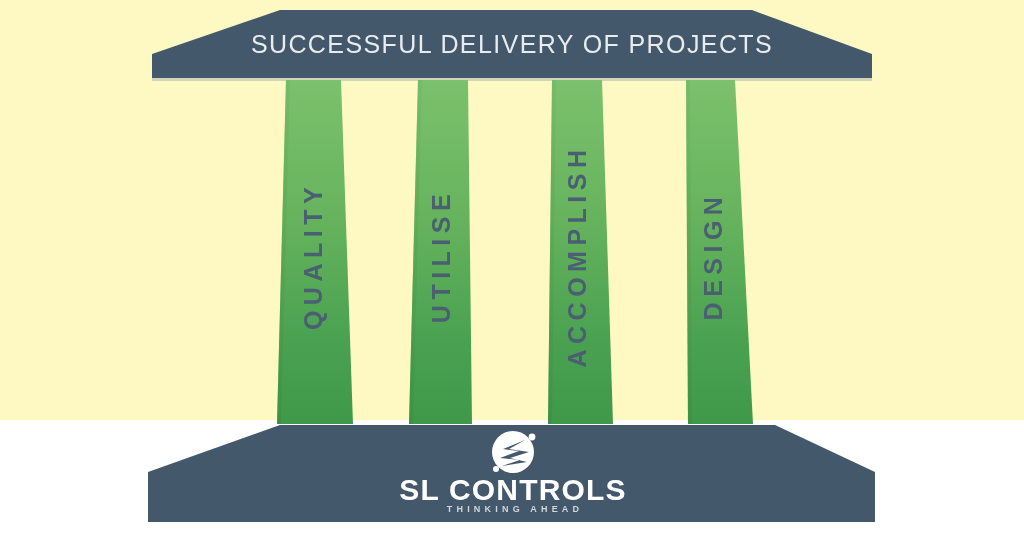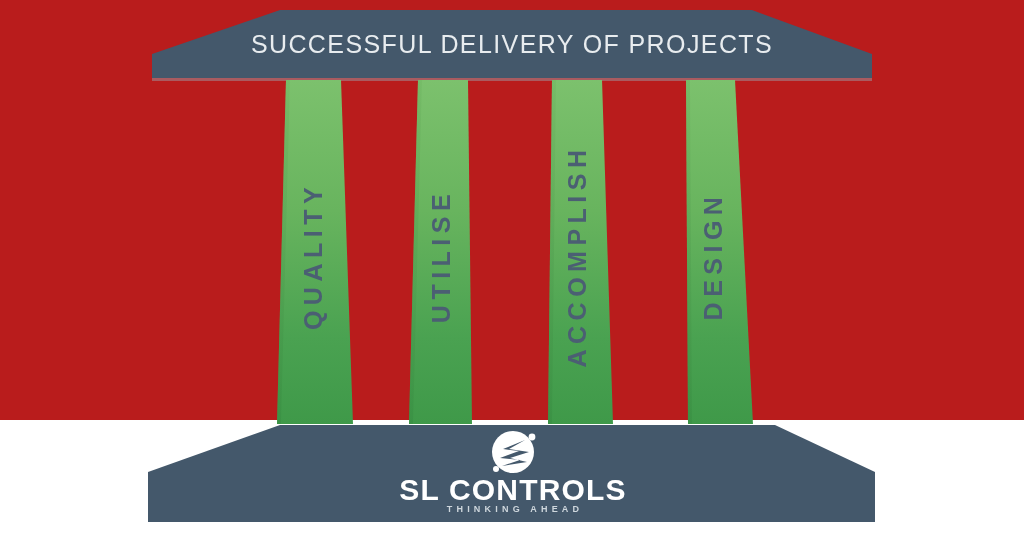--- a/index.html
+++ b/index.html
@@ -11,21 +11,21 @@
   body {
     width: 1024px;
     height: 536px;
     overflow: hidden;
     font-family: "Liberation Sans", sans-serif;
   }
   #stage {
     position: relative;
     width: 1024px;
     height: 420px;
-    background: #b91c1c;
+    background: #fef9c3;
   }
   #temple-svg {
     position: absolute;
     left: 0;
     top: 0;
     width: 1024px;
     height: 536px;
   }
   .roof-title {
     font-family: "Liberation Sans", sans-serif;

